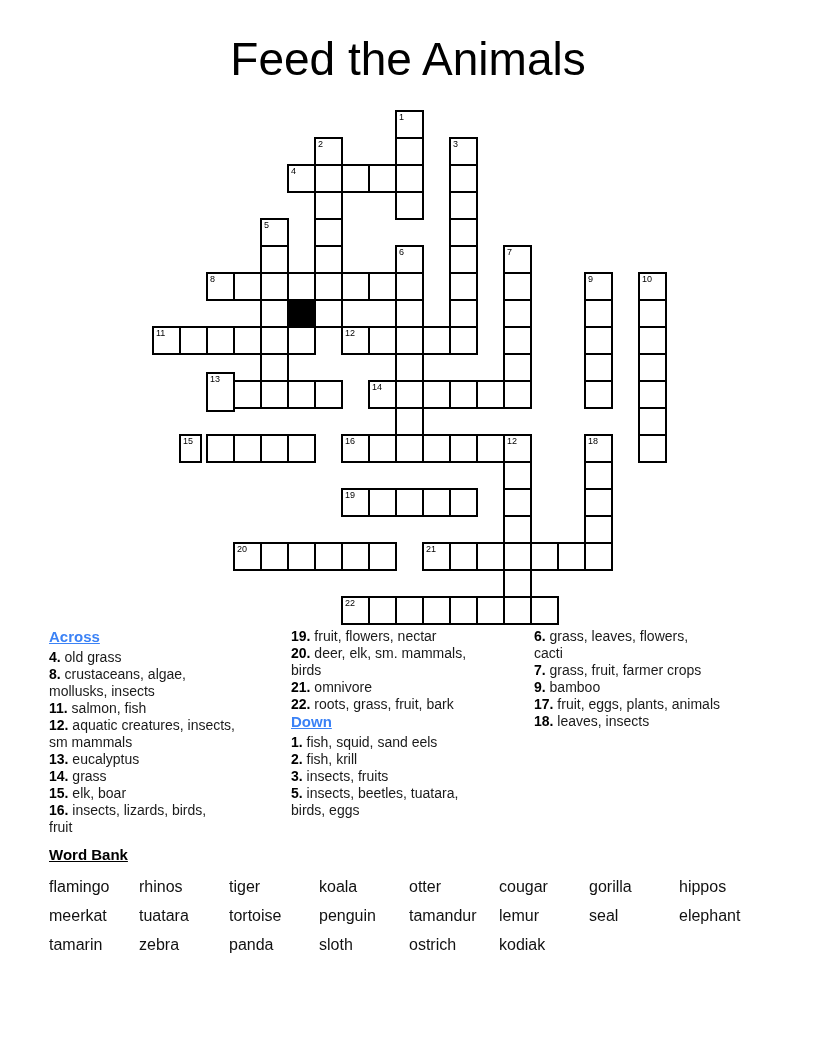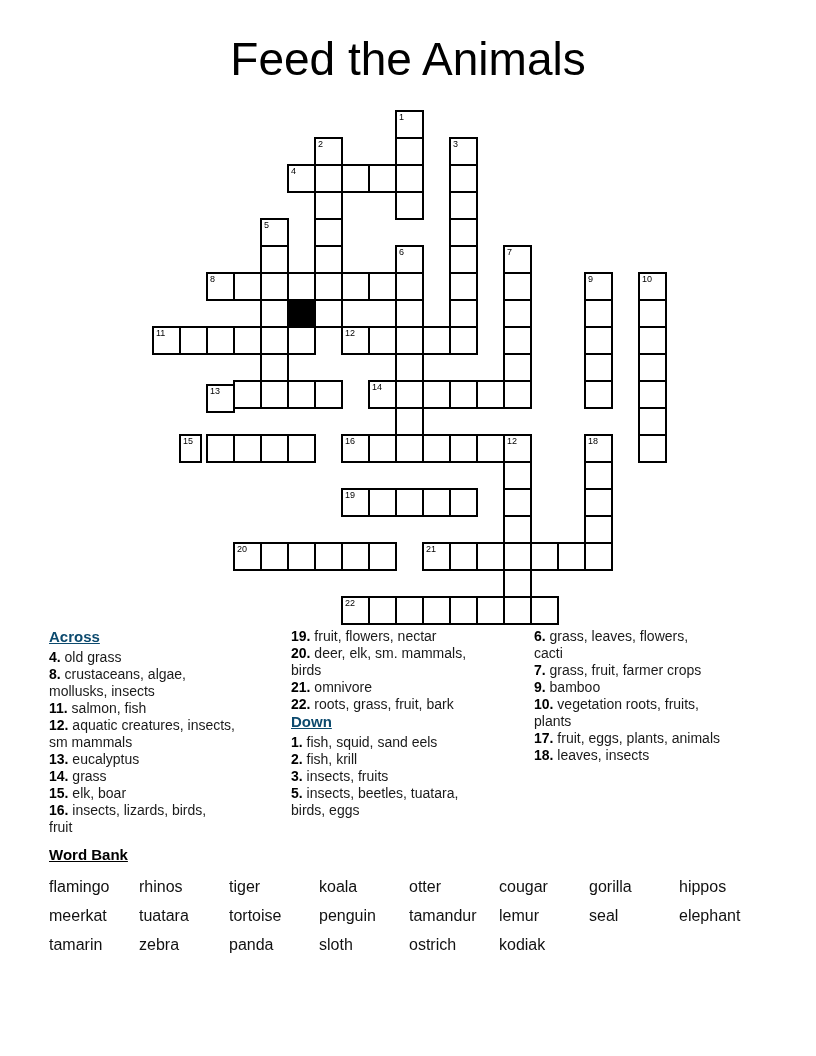--- a/index.html
+++ b/index.html
@@ -24,21 +24,21 @@
     position:absolute;top:0px;left:2px;
     font-size:9px;line-height:10px;color:#000;
   }
   
   .clue-col{position:absolute;top:628px;width:244px;font-size:14px;line-height:17px;}
   .col-a{left:49px;}
   .col-b{left:291px;}
   .col-c{left:534px;}
   .clue-header{
     font-size:15px;font-weight:bold;text-decoration:underline;
-    margin:0 0 4px 0;color:#0c4a6e;
+    margin:0 0 4px 0;color:#3b82f6;
   }
   .clue{color:#1a1a1a;}
   .clue .t{white-space:pre-wrap;}
   .clue b{color:#000;}
   
   .wordbank{position:absolute;left:49px;top:846px;width:730px;}
   .wb-header{
     font-size:15px;font-weight:bold;text-decoration:underline;color:#000;
     margin:0 0 10px 0;
   }
@@ -140,21 +140,21 @@
       </div>
       <div class="cell" style="left: 179px; top: 326px; width: 29px; height: 29px;"></div>
       <div class="cell" style="left: 206px; top: 326px; width: 29px; height: 29px;"></div>
       <div class="cell" style="left: 233px; top: 326px; width: 29px; height: 29px;"></div>
       <div class="cell" style="left: 287px; top: 326px; width: 29px; height: 29px;"></div>
       <div class="cell" style="left: 341px; top: 326px; width: 29px; height: 29px;">
         <span class="cnum">12</span>
       </div>
       <div class="cell" style="left: 368px; top: 326px; width: 29px; height: 29px;"></div>
       <div class="cell" style="left: 422px; top: 326px; width: 29px; height: 29px;"></div>
-      <div class="cell" style="left: 206px; top: 384px; width: 29px; height: 29px;">
+      <div class="cell" style="left: 206px; top: 372px; width: 29px; height: 40px;">
         <span class="cnum">13</span>
       </div>
       <div class="cell" style="left: 233px; top: 380px; width: 29px; height: 29px;"></div>
       <div class="cell" style="left: 287px; top: 380px; width: 29px; height: 29px;"></div>
       <div class="cell" style="left: 314px; top: 380px; width: 29px; height: 29px;"></div>
       <div class="cell" style="left: 368px; top: 380px; width: 29px; height: 29px;">
         <span class="cnum">14</span>
       </div>
       <div class="cell" style="left: 422px; top: 380px; width: 29px; height: 29px;"></div>
       <div class="cell" style="left: 449px; top: 380px; width: 29px; height: 29px;"></div>
@@ -248,22 +248,20 @@
       <div class="clue"><b>2.</b><span class="t"> fish, krill</span></div>
       <div class="clue"><b>3.</b><span class="t"> insects, fruits</span></div>
       <div class="clue"><b>5.</b><span class="t"> insects, beetles, tuatara,
 birds, eggs</span></div>
     </div>
   <div class="clue-col col-c">
       <div class="clue"><b>6.</b><span class="t"> grass, leaves, flowers,
 cacti</span></div>
       <div class="clue"><b>7.</b><span class="t"> grass, fruit, farmer crops</span></div>
       <div class="clue"><b>9.</b><span class="t"> bamboo</span></div>
-      <div class="clue"><b>10.</b><span class="t"> vegetation roots, fruits,
-plants</span></div>
       <div class="clue"><b>17.</b><span class="t"> fruit, eggs, plants, animals</span></div>
       <div class="clue"><b>18.</b><span class="t"> leaves, insects</span></div>
     </div>
 
   <div class="wordbank">
     <div class="wb-header">Word Bank</div>
     <div class="wb-grid">
         <span class="wb-word">flamingo</span>
         <span class="wb-word">rhinos</span>
         <span class="wb-word">tiger</span>

